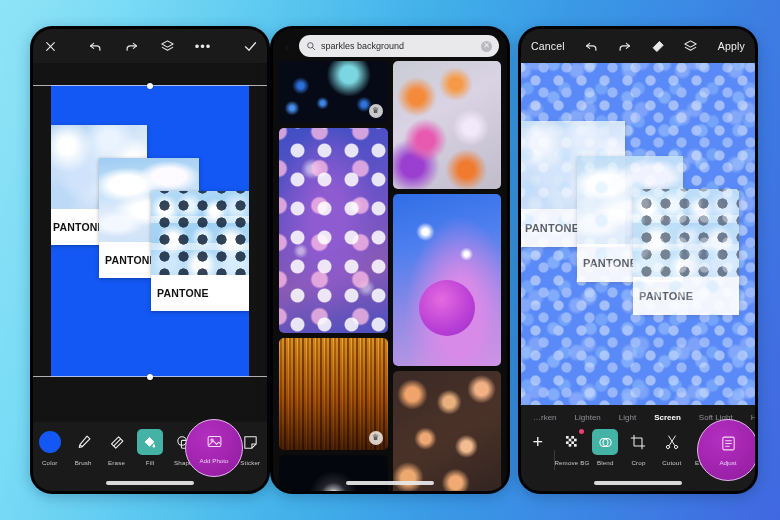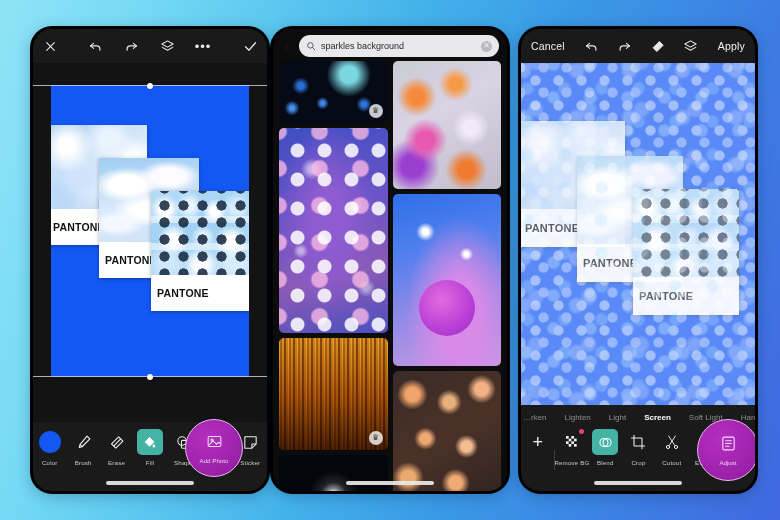--- a/index.html
+++ b/index.html
@@ -466,21 +466,21 @@
           </div>
           <div class="plabel" style="font-size:11px;">PANTONE</div>
         </div>
 
         <div class="wash"></div>
         <div class="sparkle-overlay" style="opacity:.42;background-position:11px 17px,25px 9px,41px 23px;"></div>
       </div>
     </div>
 
     <div class="blendrow">
-      <div class="bm" style="padding-left:2px;">…rken</div>
+      <div class="bm" style="padding-left:12px;">…rken</div>
       <div class="bm">Lighten</div>
       <div class="bm">Light</div>
       <div class="bm active">Screen</div>
       <div class="bm">Soft Light</div>
       <div class="bm">Hard Light</div>
     </div>
 
     <div class="tools">
       <div class="tool">
         <div class="ti">

